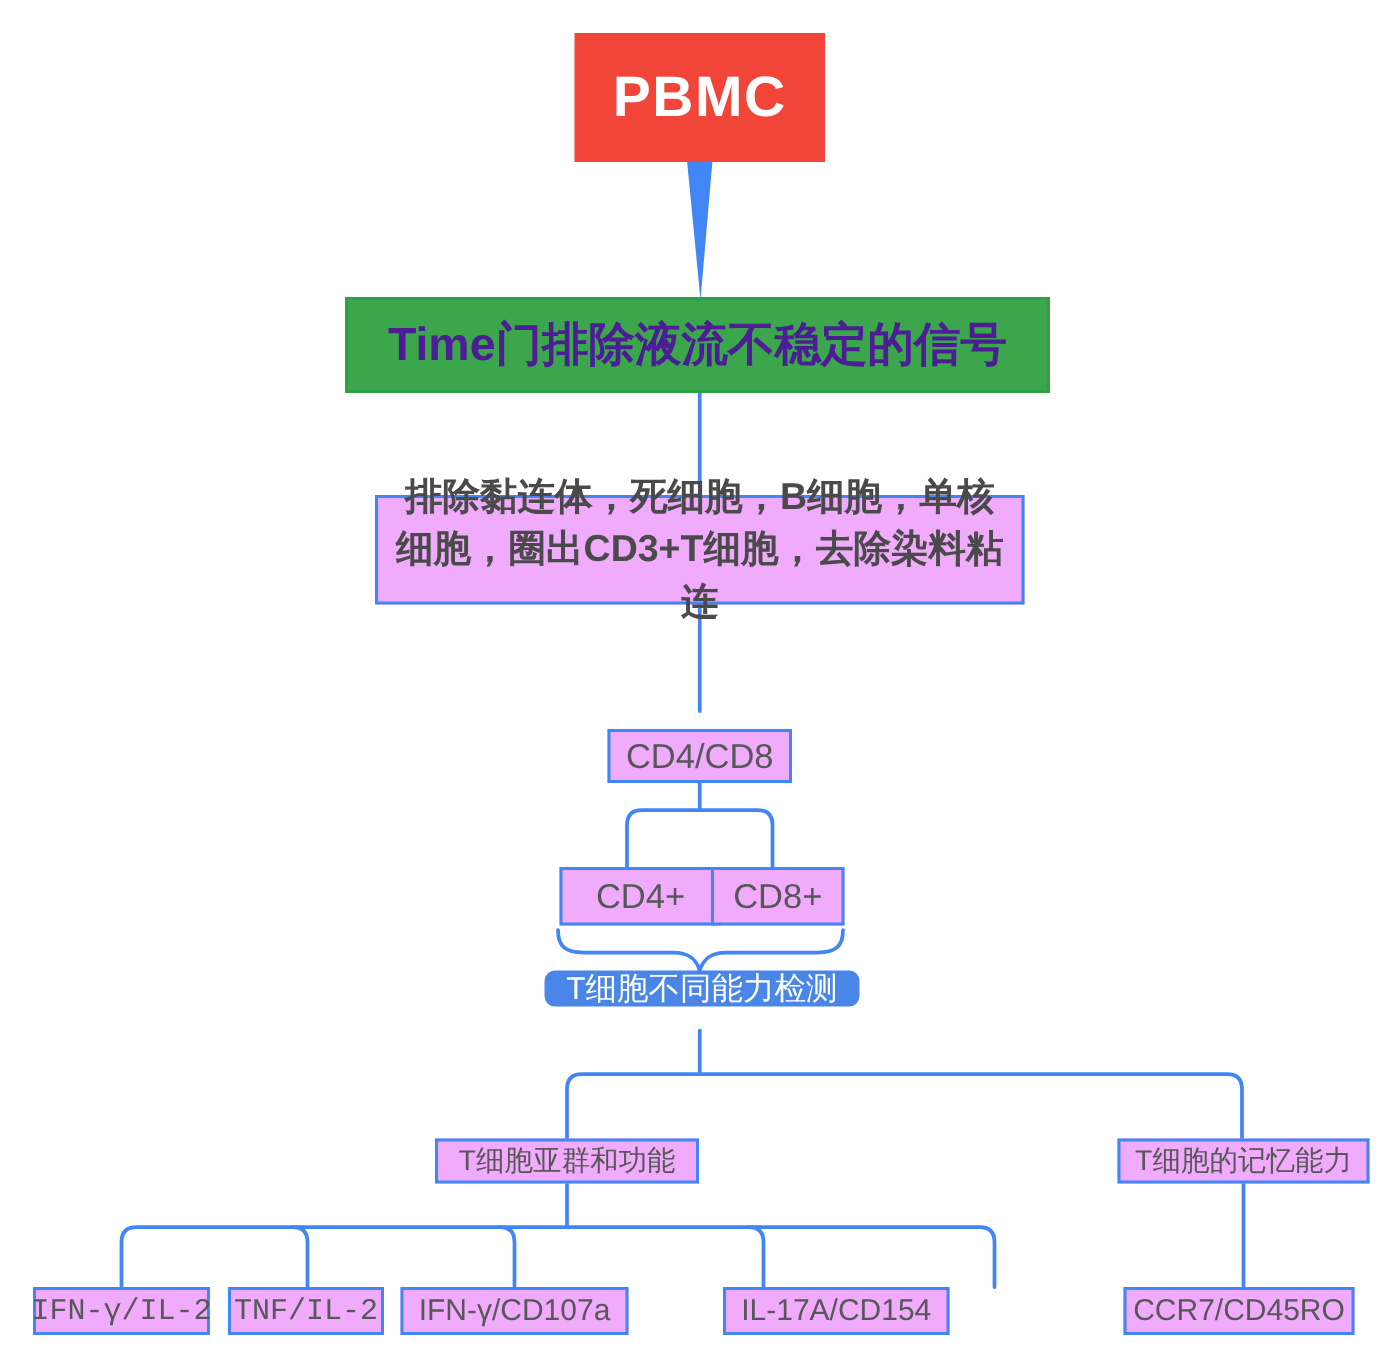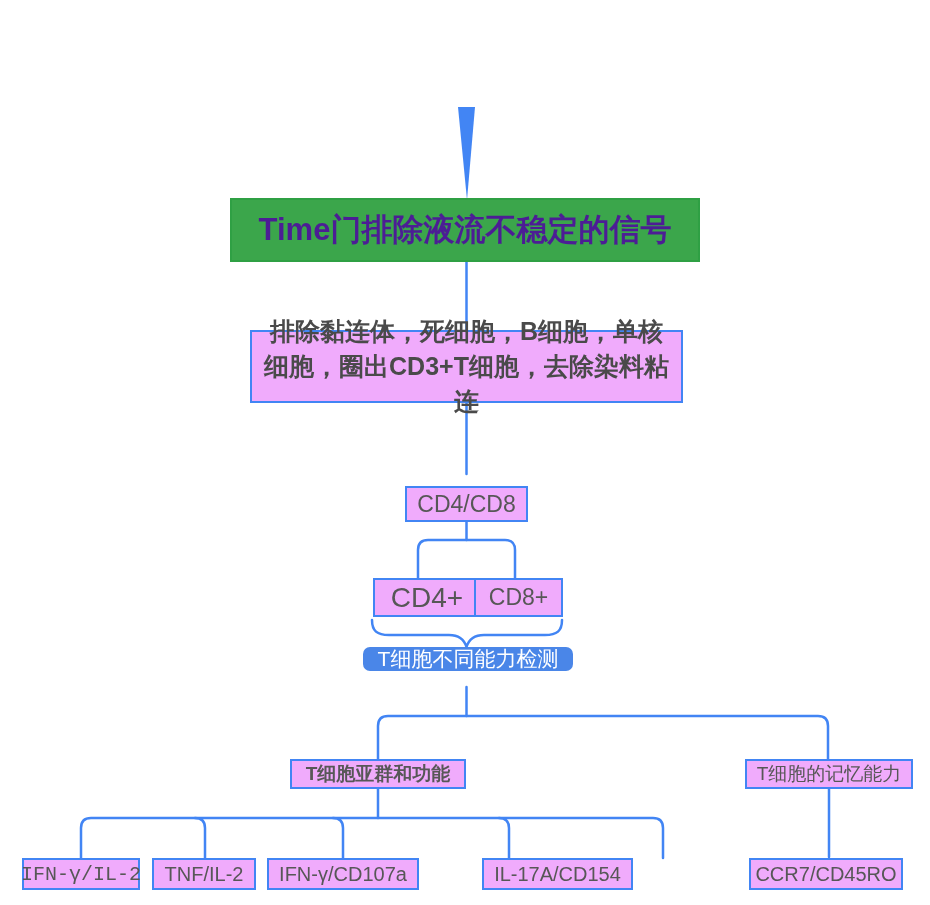--- a/index.html
+++ b/index.html
@@ -11,29 +11,29 @@
   .node{position:absolute;display:flex;align-items:center;justify-content:center;
         box-sizing:border-box;background:#f0abfc;border:2px solid var(--blue,#4285F4);
         color:var(--text-gray,#575757);white-space:nowrap;text-align:center;}
   #pbmc{left:383px;top:22px;width:167px;height:86px;background:var(--red,#F2453A);
         border:none;color:#fff;font-weight:bold;font-size:38px;letter-spacing:1px;}
   #time-gate{left:230px;top:198px;width:470px;height:64px;background:var(--green,#3BA64B);
         border:2px solid var(--green-border,#2FA044);color:#4c1d95;font-weight:bold;font-size:31px;}
   #exclusion{left:250px;top:330px;width:433px;height:73px;font-weight:bold;font-size:25px;
         color:var(--text-dark,#4A4A4A);line-height:1.4;white-space:normal;padding:0 8px;}
   #cd4cd8{left:405px;top:474px;width:123px;height:36px;font-size:23px;margin-top:12px;}
-  #cd4{left:373px;top:578px;width:108px;height:39px;font-size:28px;}
+  #cd4{left:373px;top:578px;width:108px;height:39px;font-size:23px;}
   #cd8{left:474px;top:578px;width:89px;height:39px;font-size:23px;}
   #ability{left:363px;top:647px;width:210px;height:24px;background:var(--blue-fill,#4A86E8);
         border:none;border-radius:7px;color:#ffffff;font-size:21px;}
-  #subsets{left:290px;top:759px;width:176px;height:30px;font-size:19px;font-weight:bold;}
+  #subsets{left:290px;top:759px;width:176px;height:30px;font-size:19px;}
   #memory{left:745px;top:759px;width:168px;height:30px;font-size:19px;}
   .leaf{top:858px;height:32px;font-size:20px;}
   #leaf-ifng-il2{left:22px;width:118px;font-family:Liberation Mono, monospace;}
-  #leaf-tnf-il2{left:152px;width:104px;}
+  #leaf-tnf-il2{left:152px;width:104px;font-family:Liberation Mono, monospace;}
   #leaf-ifng-cd107a{left:267px;width:152px;}
   #leaf-il17a-cd154{left:434px;width:151px;margin-left:48px;}
   #leaf-il17a-il22{left:598px;width:130px;}
   #leaf-ccr7-cd45ro{left:749px;width:154px;}
 </style>
 </head>
 <body>
 
 <div id="canvas">
 
@@ -56,20 +56,21 @@
 
     <path class="edge" d="M378,789 L378,818"></path>
     <path class="edge" d="M81,858 L81,828 Q81,818 91,818 L653,818 Q663,818 663,828 L663,858"></path>
     <path class="edge" d="M195,818 Q205,818 205,828 L205,858"></path>
     <path class="edge" d="M333,818 Q343,818 343,828 L343,858"></path>
     <path class="edge" d="M499,818 Q509,818 509,828 L509,858"></path>
 
     <path class="edge" d="M829,788 L829,857"></path>
   </svg>
 
+  <div class="node" id="pbmc">PBMC</div>
 
   <div class="node" id="time-gate">Time门排除液流不稳定的信号</div>
 
   <div class="node" id="exclusion">排除黏连体，死细胞，B细胞，单核细胞，圈出CD3+T细胞，去除染料粘连</div>
 
   <div class="node" id="cd4cd8">CD4/CD8</div>
 
   <div class="node" id="cd4">CD4+</div>
 
   <div class="node" id="cd8">CD8+</div>

